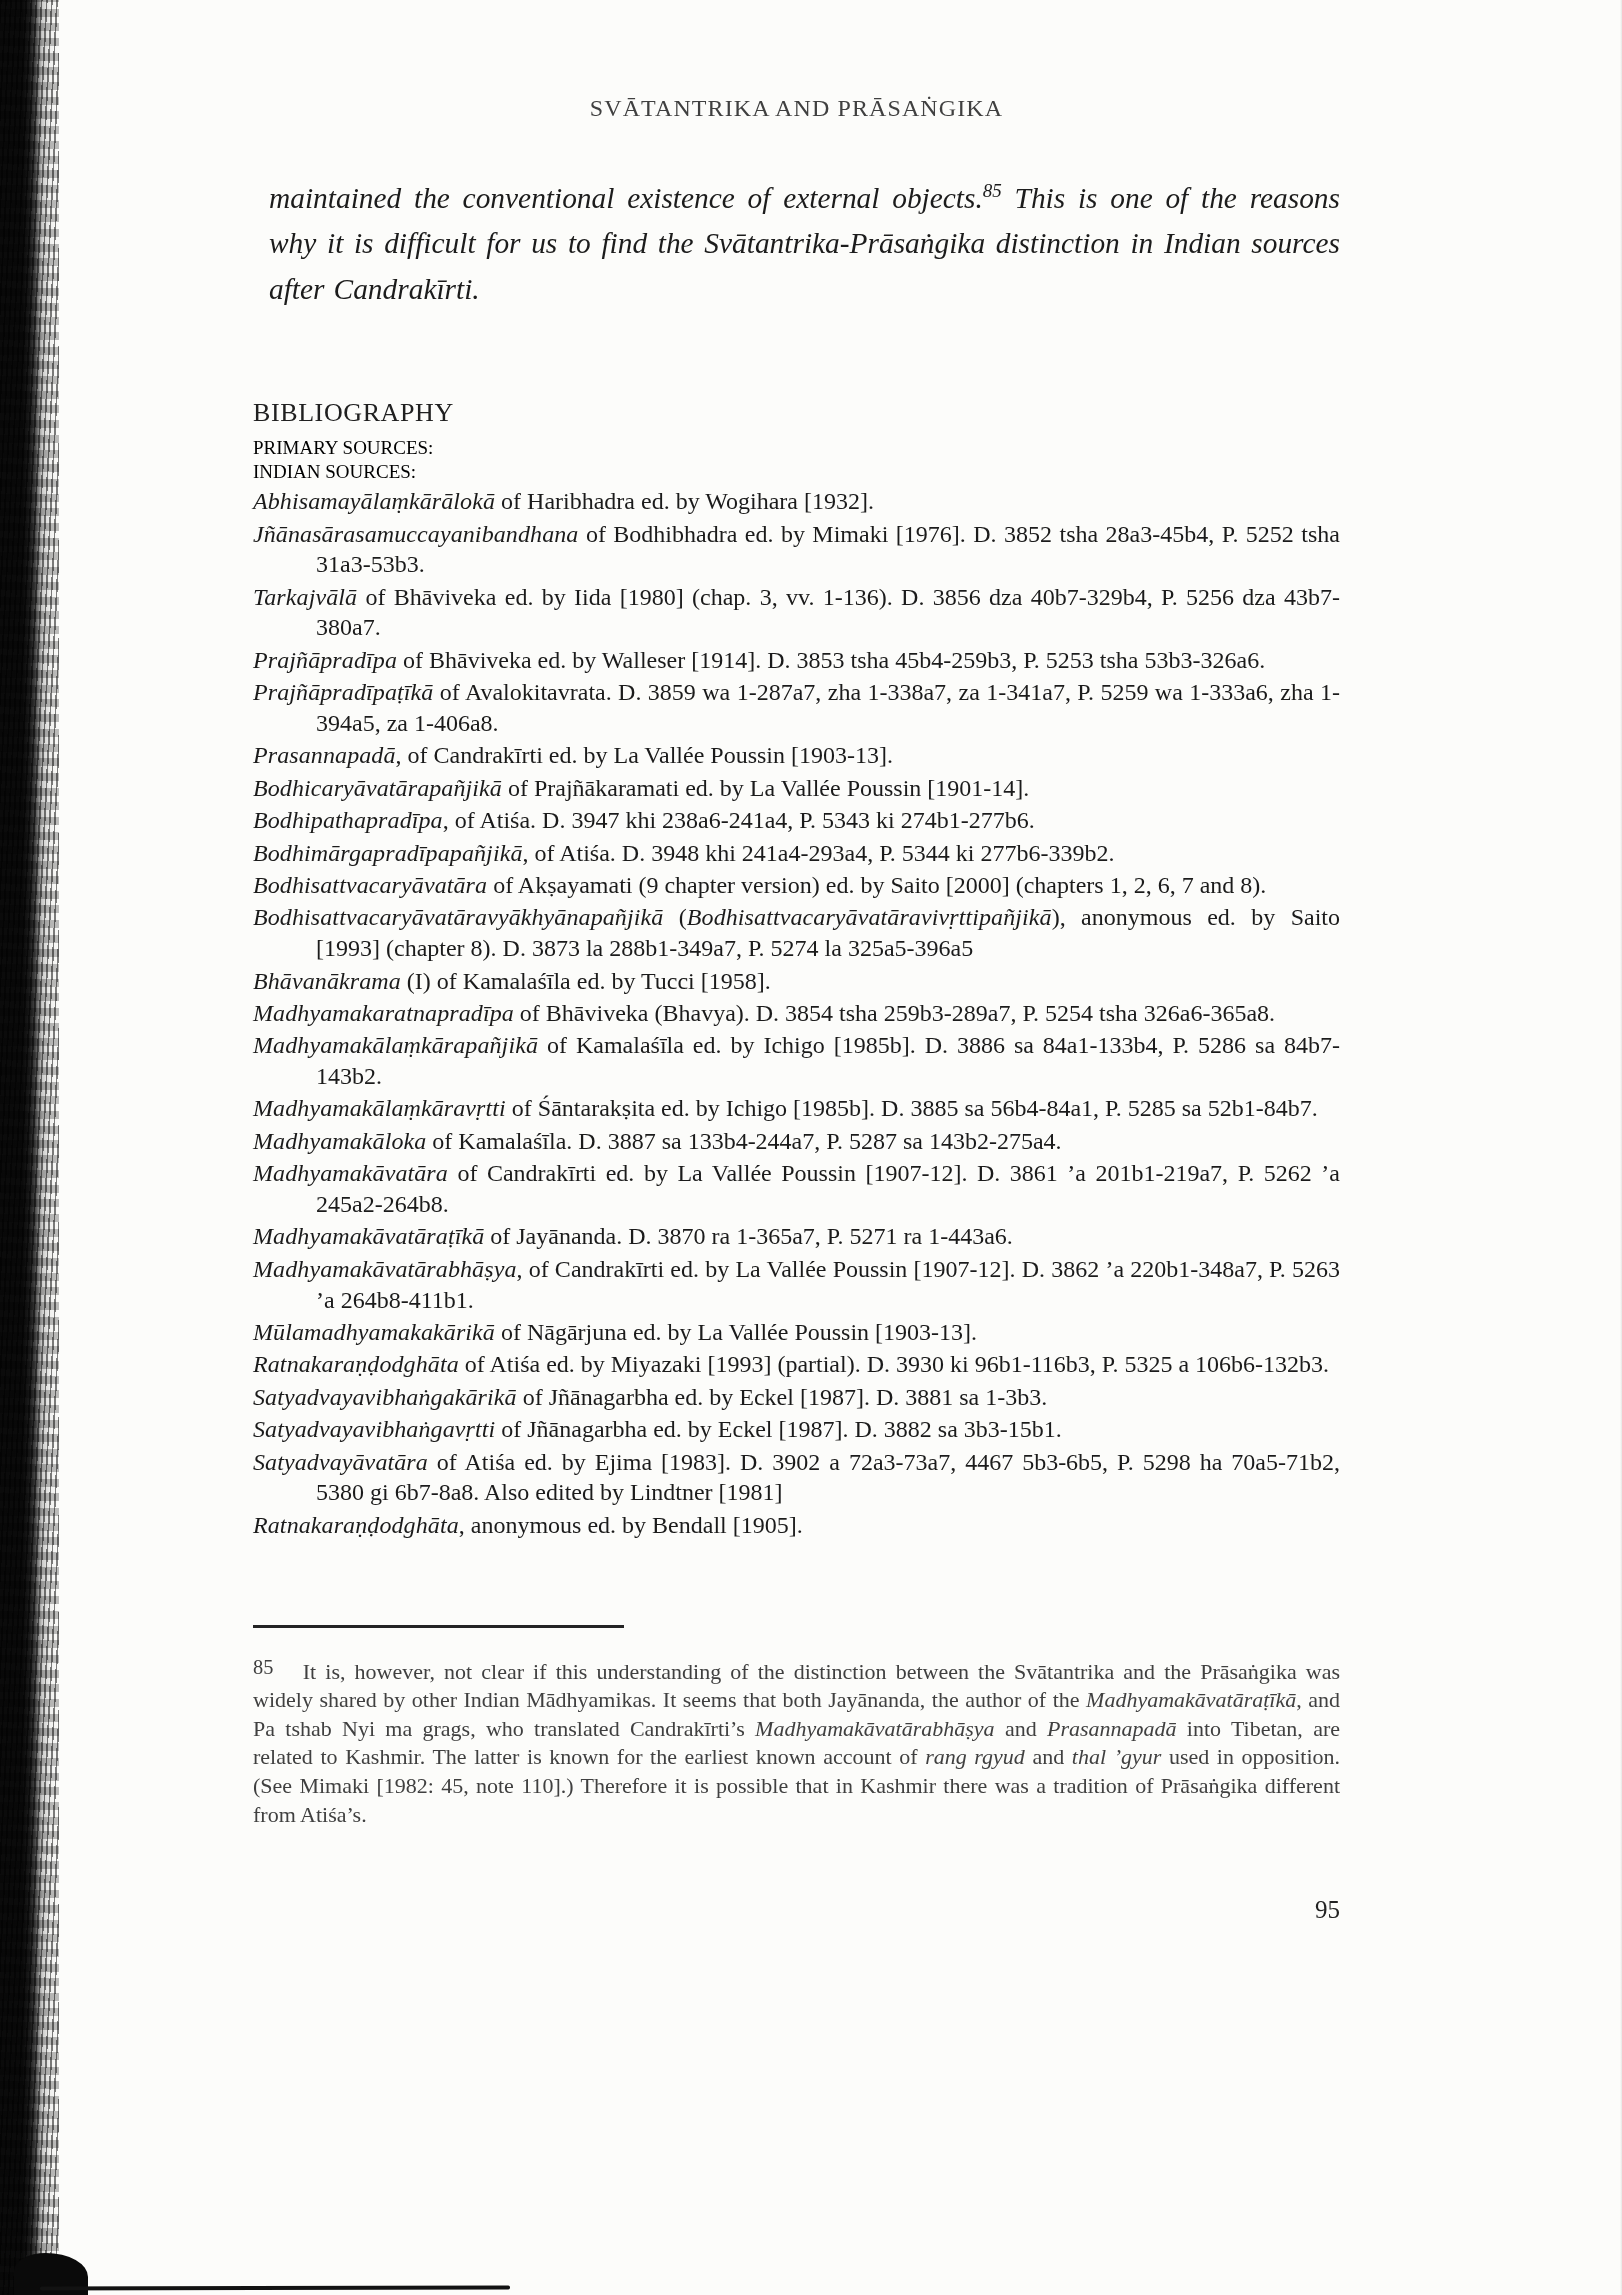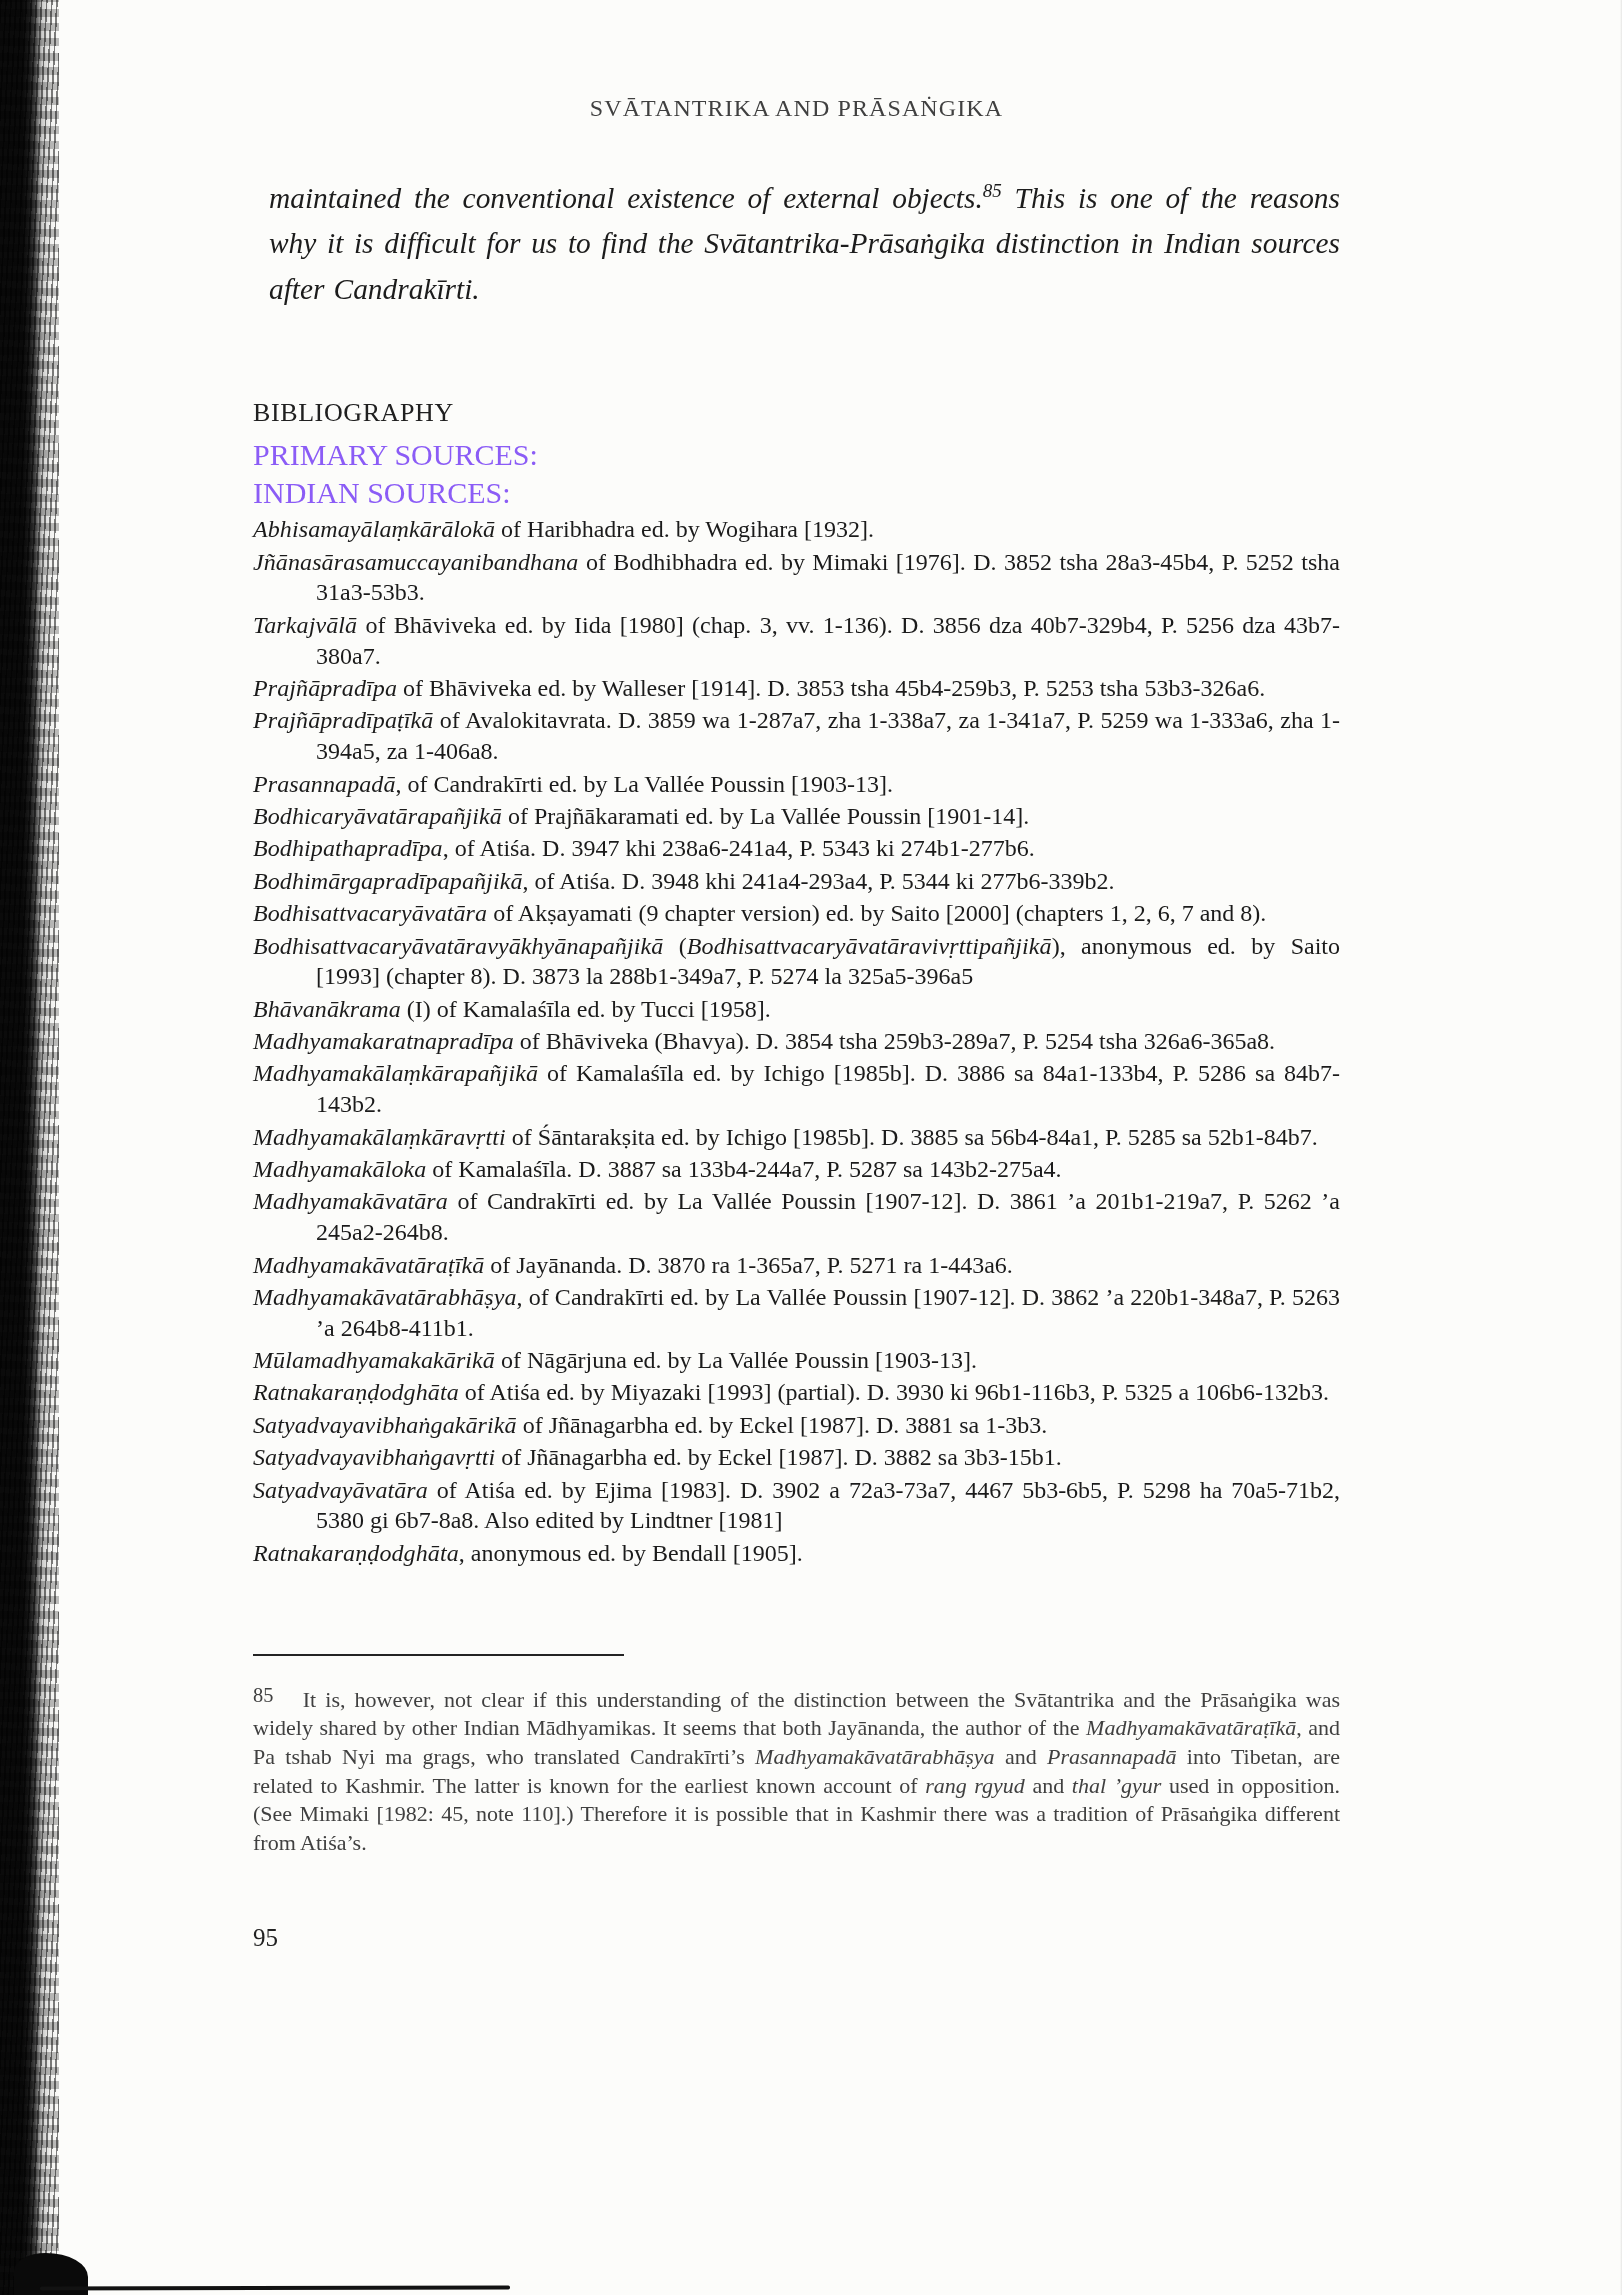--- a/index.html
+++ b/index.html
@@ -82,23 +82,23 @@
   .biblio-title {
     margin: 86px 0 8px 0;
     font-weight: normal;
     text-align: left;
     font-size: 26px;
     letter-spacing: 0.6px;
     color: #202020;
   }
 
   .src-label {
-    font-size: 30px;
+    font-size: 19px;
     line-height: 1.28;
-    color: #8b5cf6;
+    color: #000000;
   }
 
   .entry {
     margin: 1.7px 0 1.7px 0;
     font-size: 24px;
     line-height: 1.28;
     padding-left: 63px;
     text-indent: -63px;
     text-align: justify;
     color: #1b1b1b;
@@ -121,21 +121,21 @@
   }
   .fn-num {
     font-size: 20.4px;
     position: relative;
     top: -4.5px;
     margin-right: 29.4px;
   }
 
   .page-number {
     margin-top: 67px;
-    text-align: left;
+    text-align: right;
     font-size: 25px;
     color: #222;
   }
 </style>
 </head>
 <body>
 
 <div class="scan">
   <div class="edge-left"></div>
   <div class="edge-corner"></div>

